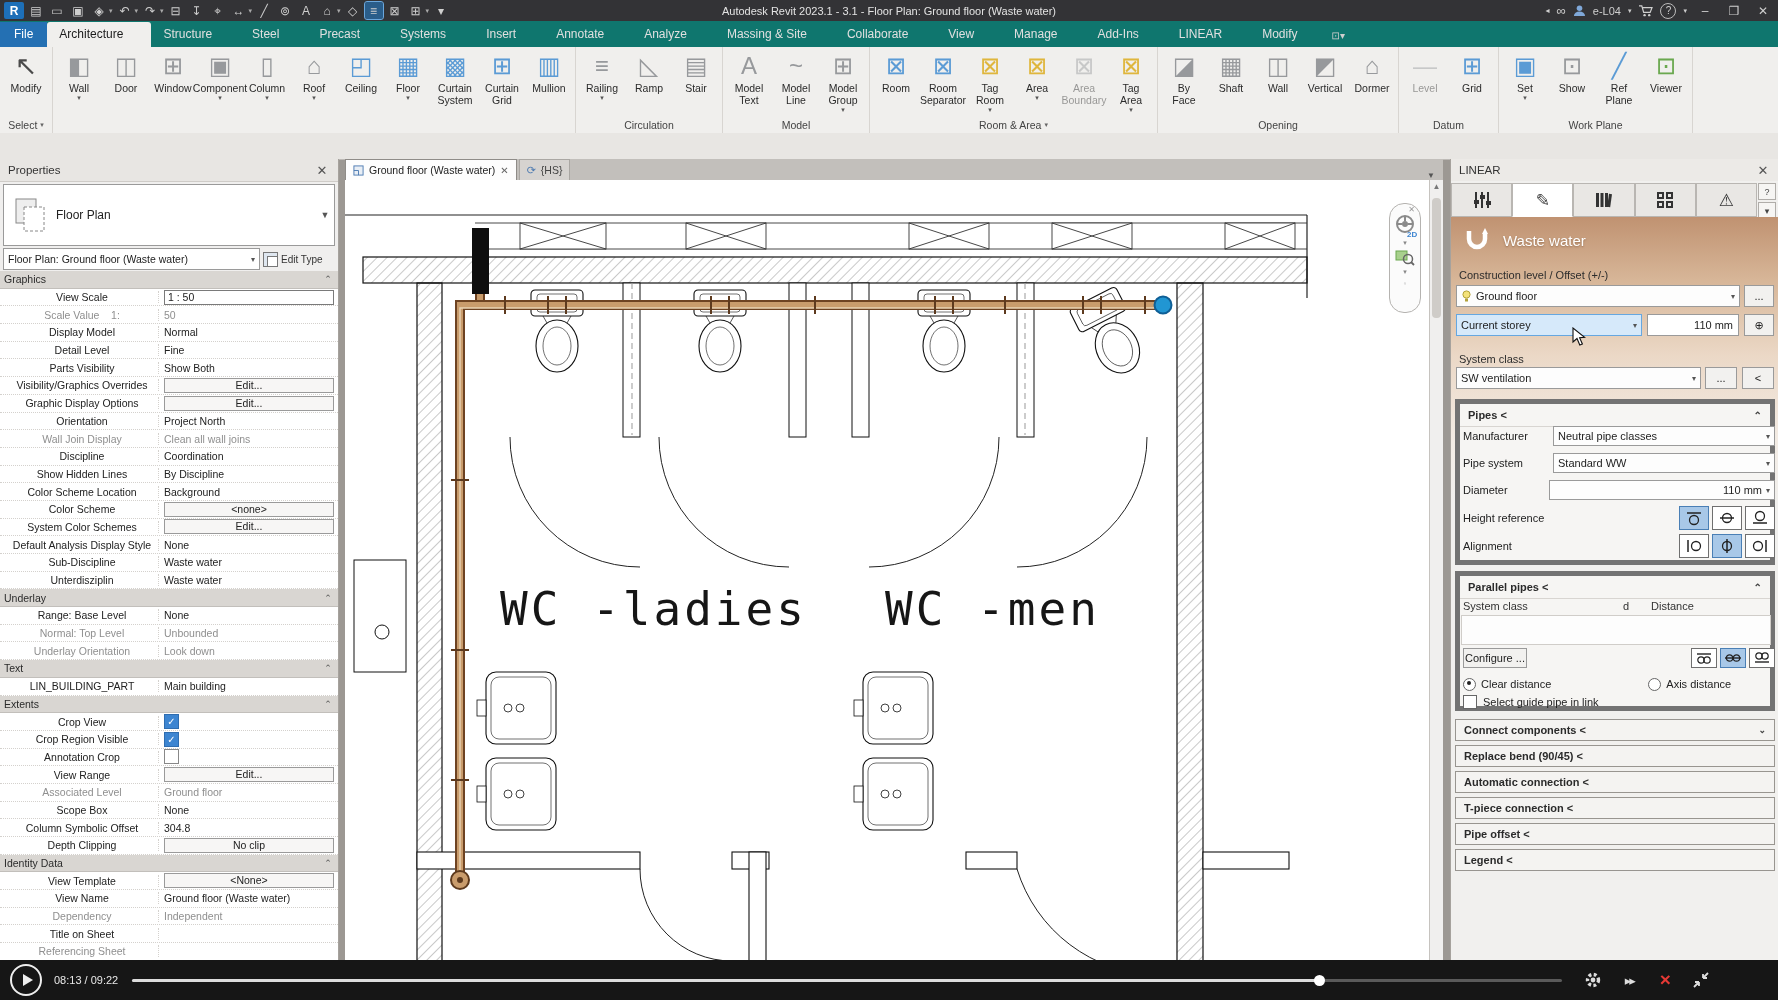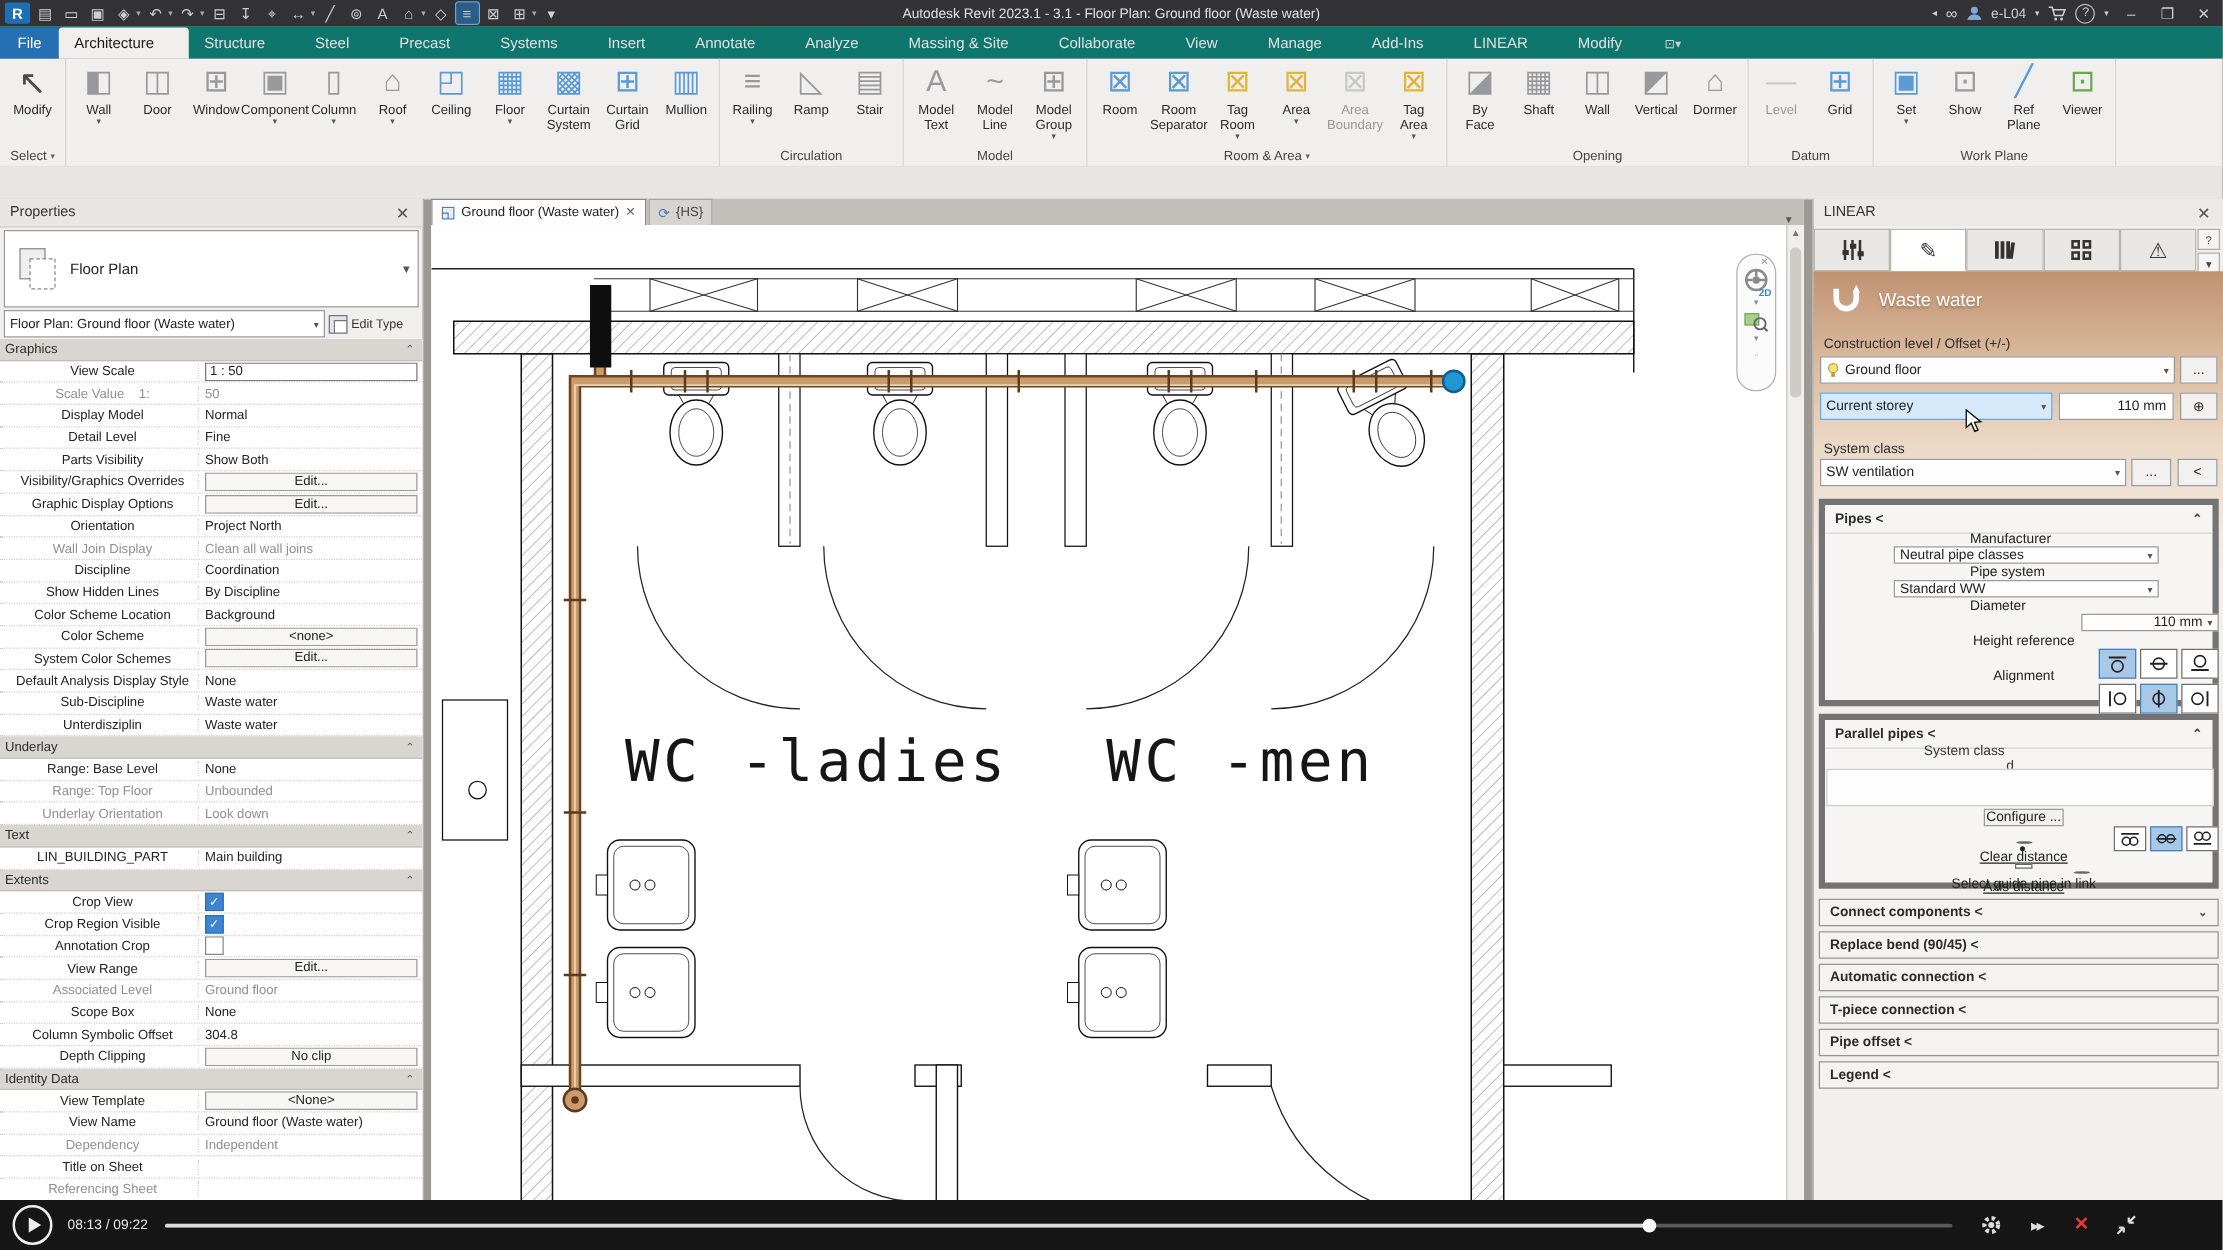--- a/index.html
+++ b/index.html
@@ -107,21 +107,21 @@
   .l-lbl{position:absolute;left:8px;color:#2c2c2c;}
   .lsel{position:absolute;height:22px;background:#fdfdfd;border:1px solid #9a9a9a;display:flex;align-items:center;padding:0 4px;box-sizing:border-box;}
   .lsel .tx{flex:1;white-space:nowrap;overflow:hidden;}
   .lsel .ar{font-size:8px;color:#555;padding-left:3px;}
   .lsel.hl{background:#d6e9fa;border-color:#66a7e0;}
   .lbtn{position:absolute;height:22px;border:1px solid #9a9a9a;background:#f2f1ef;display:flex;align-items:center;justify-content:center;box-sizing:border-box;}
   .linput{position:absolute;height:22px;border:1px solid #9a9a9a;background:#fff;display:flex;align-items:center;justify-content:flex-end;padding:0 5px;box-sizing:border-box;}
   .groupbox{position:absolute;left:4px;width:320px;border:5px solid #737373;background:#f6f5f3;box-sizing:border-box;}
   .gb-head{height:22px;display:flex;align-items:center;padding:0 8px;font-weight:bold;color:#2b2b2b;border-bottom:1px solid #d8d5d1;}
   .gb-head .chev{margin-left:auto;color:#444;font-size:10px;}
-  .gb-row{position:absolute;left:8px;right:4px;height:22px;display:flex;align-items:center;flex-direction:column;}
+  .gb-row{position:absolute;left:8px;right:4px;height:22px;display:flex;align-items:center;}
   .gb-row .rl{width:86px;}
   .minisel{height:20px;border:1px solid #9a9a9a;background:#fdfdfd;display:flex;align-items:center;padding:0 4px;box-sizing:border-box;flex:1;}
   .minisel .ar{margin-left:auto;font-size:8px;color:#555;}
   .ibtn{width:30px;height:24px;border:1px solid #6f6f6f;background:#fff;display:flex;align-items:center;justify-content:center;margin-left:3px;box-sizing:border-box;}
   .ibtn.sel{background:#a8c8e8;border-color:#4a7fb5;}
   .radio{width:11px;height:11px;border:1px solid #666;border-radius:50%;display:inline-block;position:relative;vertical-align:-2px;background:#fff;}
   .radio.on:after{content:"";position:absolute;left:2.5px;top:2.5px;width:4px;height:4px;border-radius:50%;background:#222;}
   .chkbx{width:12px;height:12px;border:1px solid #666;background:#fff;display:inline-block;vertical-align:-2px;}
   .acc{position:absolute;left:4px;width:320px;height:22px;border:1px solid #989590;background:#f4f3f1;
     display:flex;align-items:center;padding:0 8px;box-sizing:border-box;font-weight:bold;color:#2b2b2b;}
@@ -574,21 +574,21 @@
         <span class="sl">Underlay</span>
         <span class="chev">⌃</span>
       </div>
       <div class="prow">
         <span class="pl">Range: Base Level</span>
         <span class="pv">
           <span>None</span>
         </span>
       </div>
       <div class="prow dis">
-        <span class="pl">Range: Top Floor</span>
+        <span class="pl">Normal: Top Level</span>
         <span class="pv">
           <span>Unbounded</span>
         </span>
       </div>
       <div class="prow dis">
         <span class="pl">Underlay Orientation</span>
         <span class="pv">
           <span>Look down</span>
         </span>
       </div>
@@ -1068,21 +1068,21 @@
         </span>
       <span class="ibtn" style="width:26px;height:20px;">
           <svg width="18" height="14" viewBox="0 0 18 14">
             <circle cx="6" cy="5" r="3.2" fill="none" stroke="#222" stroke-width="1.2"></circle>
             <circle cx="12" cy="5" r="3.2" fill="none" stroke="#222" stroke-width="1.2"></circle>
             <line x1="2" y1="11" x2="16" y2="11" stroke="#222" stroke-width="1.4"></line>
           </svg>
         </span>
     </span>
   </div>
-  <div class="gb-row" style="left:12px;top:514px;width:312px;gap:5px;text-decoration:underline;">
+  <div class="gb-row" style="left:12px;top:514px;width:312px;gap:5px;">
     <span class="radio on"></span>
     <span>Clear distance</span>
     <span class="radio" style="margin-left:92px;"></span>
     <span>Axis distance</span>
   </div>
   <div class="gb-row" style="left:12px;top:532px;width:312px;gap:6px;">
     <span class="chkbx"></span>
     <span>Select guide pipe in link</span>
   </div>
 

